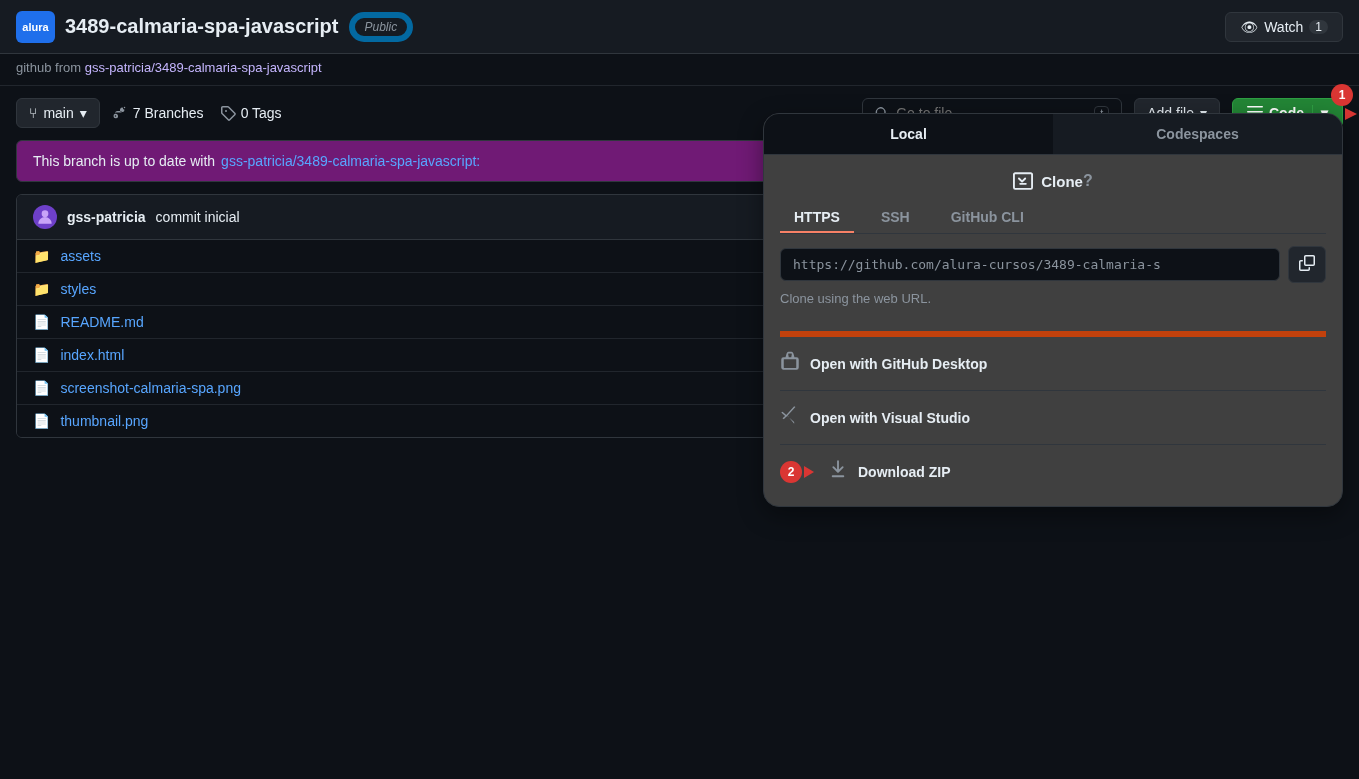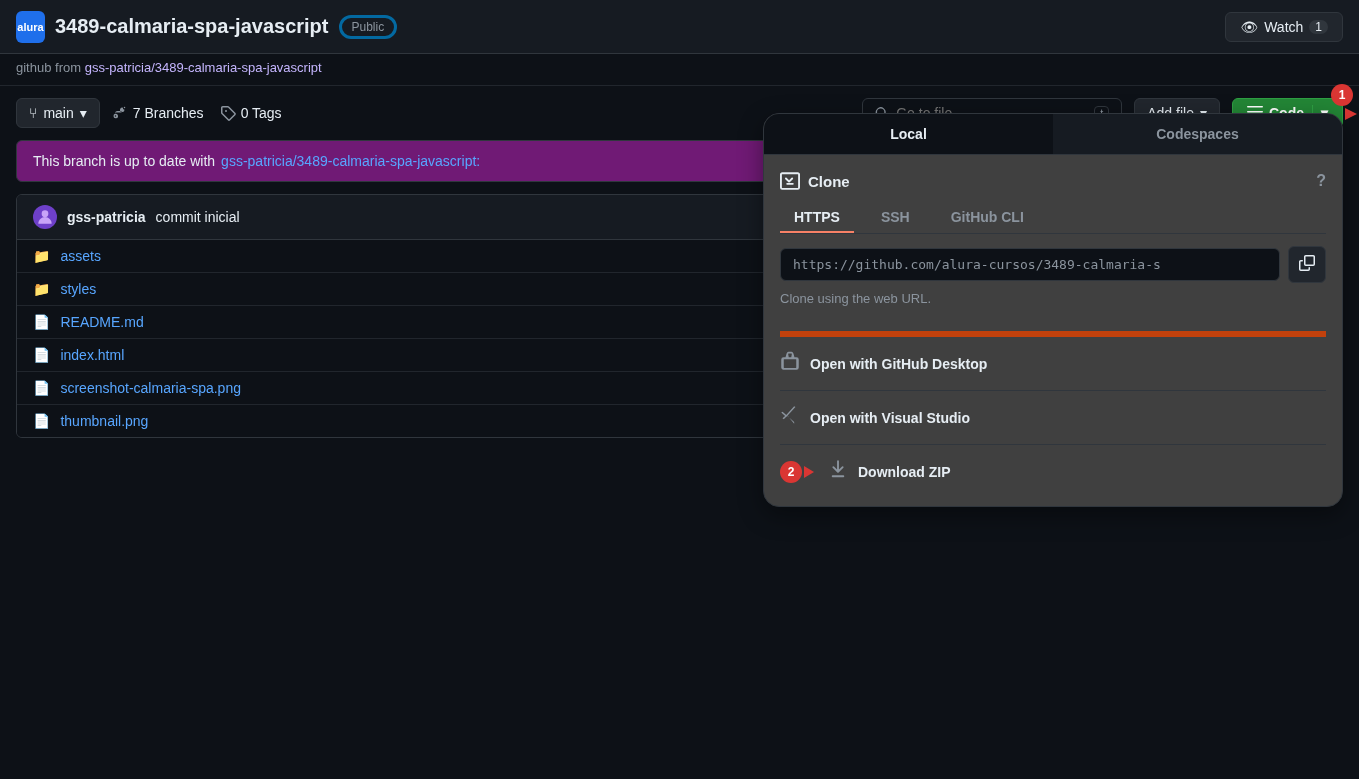--- a/index.html
+++ b/index.html
@@ -21,43 +21,44 @@
       align-items: center;
       justify-content: space-between;
       height: 54px;
     }
     .header-left {
       display: flex;
       align-items: center;
       gap: 10px;
     }
     .alura-logo {
-      width: 29px;
+      width: 39px;
       height: 32px;
       background: #1f6feb;
       border-radius: 6px;
       display: flex;
       align-items: center;
       justify-content: center;
       font-size: 11px;
       font-weight: 700;
       color: white;
       flex-shrink: 0;
     }
     .repo-title {
       font-size: 20px;
       font-weight: 600;
       color: #e6edf3;
     }
     .public-badge {
-      border: 3px solid #0369a1;
+      border: 6px solid #0369a1;
       border-radius: 20px;
       padding: 2px 10px;
       font-size: 12px;
       color: #8b949e;
+      font-style: italic;
     }
     .watch-button {
       background: #21262d;
       border: 1px solid #30363d;
       border-radius: 6px;
       color: #e6edf3;
       padding: 6px 14px;
       cursor: pointer;
       display: flex;
       align-items: center;
@@ -295,21 +296,21 @@
     }
     .dropdown-tab:not(.active) {
       color: #8b949e;
     }
     .dropdown-body {
       padding: 16px;
     }
     .clone-header {
       display: flex;
       align-items: center;
-      justify-content: space-between;
+      justify-content: center;
       margin-bottom: 12px;
       font-size: 15px;
       font-weight: 600;
     }
     .clone-help {
       color: #8b949e;
       cursor: pointer;
       font-size: 16px;
     }
     .clone-protocol-tabs {

